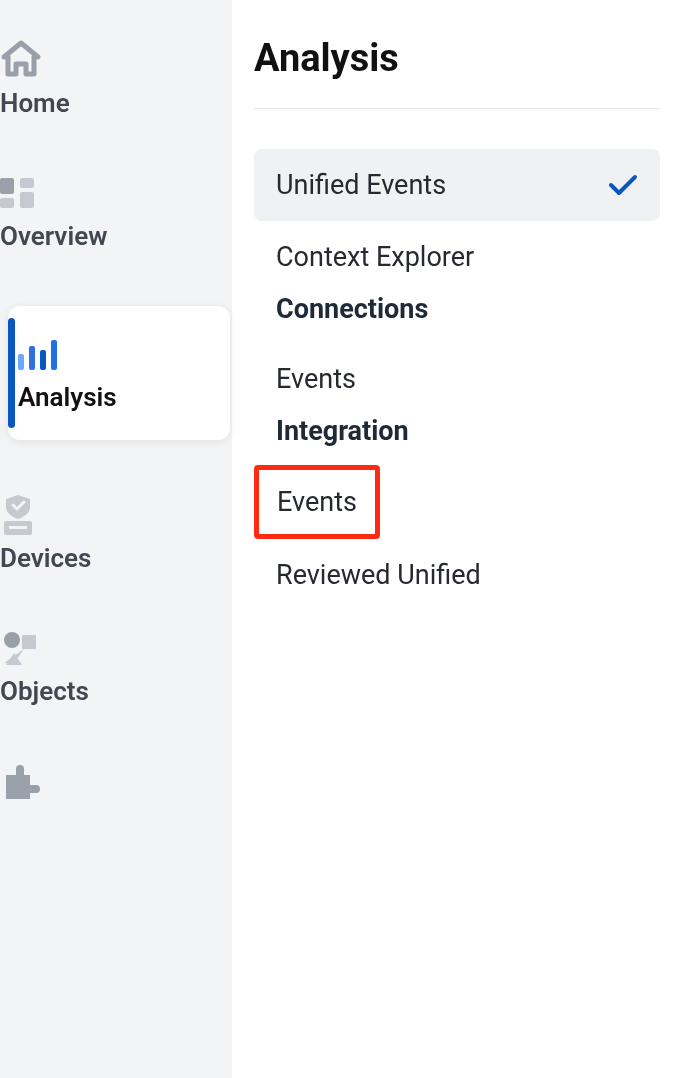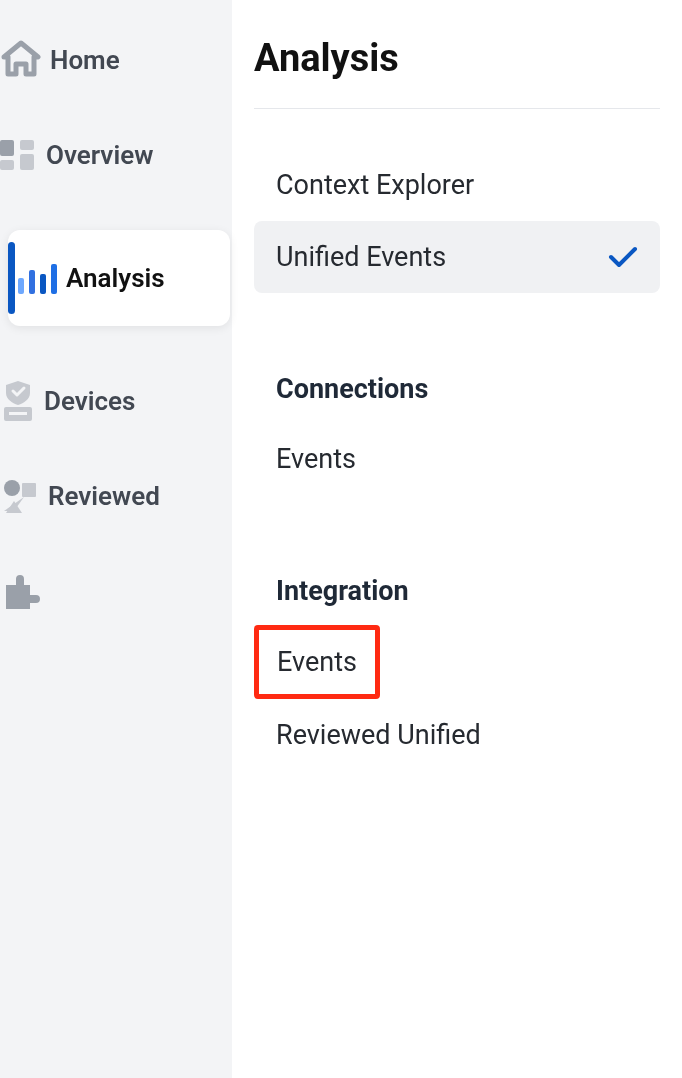--- a/index.html
+++ b/index.html
@@ -10,21 +10,22 @@
     background: #f3f4f6;
     display: flex;
     flex-direction: column;
     align-items: center;
     padding-top: 40px;
     gap: 55px;
     position: relative;
   }
   .nav-item {
     display: flex;
-    align-items: center;
+    flex-direction: column;
+    align-items: flex-start;
     gap: 8px;
     cursor: pointer;
     width: 100%;
   }
   .nav-item .icon-wrap {
     height: 40px;
     display: flex;
     align-items: center;
     justify-content: center;
   }
@@ -82,21 +83,20 @@
   .menu-item.highlight {
     border: 5px solid #ff2a12;
     border-radius: 4px;
     padding: 16px 18px;
     width: fit-content;
   }
   .section-title {
     font-size: 27px;
     font-weight: 700;
     color: #1f2937;
-    margin-top: 80px;
     margin-bottom: 18px;
     padding-left: 22px;
   }
   .check {
     color: #0a57c2;
   }
   svg { display: block; }
 </style>
 </head>
 <body>
@@ -152,47 +152,47 @@
 
     <div class="nav-item">
       <span class="icon-wrap">
         <svg width="40" height="34" viewBox="0 0 40 34">
           <circle cx="12" cy="9" r="8" fill="#9aa0a9"></circle>
           <rect x="22" y="4" width="14" height="14" rx="1" fill="#c6c9cf"></rect>
           <path d="M10 34 L20 20 L0 34 Z" fill="#c6c9cf" transform="translate(4,-2)"></path>
           <path d="M6 34 L14 22 L22 34 Z" fill="#c6c9cf"></path>
         </svg>
       </span>
-      <span class="label">Reviewed</span>
+      <span class="label">Objects</span>
     </div>
 
     <div class="nav-item">
       <span class="icon-wrap">
         <svg width="40" height="36" viewBox="0 0 40 36">
           <path d="M6 12 H16 V6 A4 4 0 0 1 24 6 V12 H30 V22 H36 A4 4 0 0 1 36 30 H30 V36 H6 Z" fill="#9aa0a9"></path>
         </svg>
       </span>
     </div>
 
   </nav>
 
   <main class="content">
     <h1>Analysis</h1>
 
-    <div class="menu-item">
-      <span>Context Explorer</span>
-    </div>
     <div class="menu-item selected">
       <span>Unified Events</span>
       <span class="check">
         <svg width="30" height="24" viewBox="0 0 30 24">
           <path d="M3 12 L11 20 L27 4" stroke="#0a57c2" stroke-width="4" fill="none" stroke-linecap="round" stroke-linejoin="round"></path>
         </svg>
       </span>
     </div>
+    <div class="menu-item">
+      <span>Context Explorer</span>
+    </div>
 
     <div class="section-title">Connections</div>
     <div class="menu-item">
       <span>Events</span>
     </div>
 
     <div class="section-title">Integration</div>
     <div class="menu-item highlight">
       <span>Events</span>
     </div>

